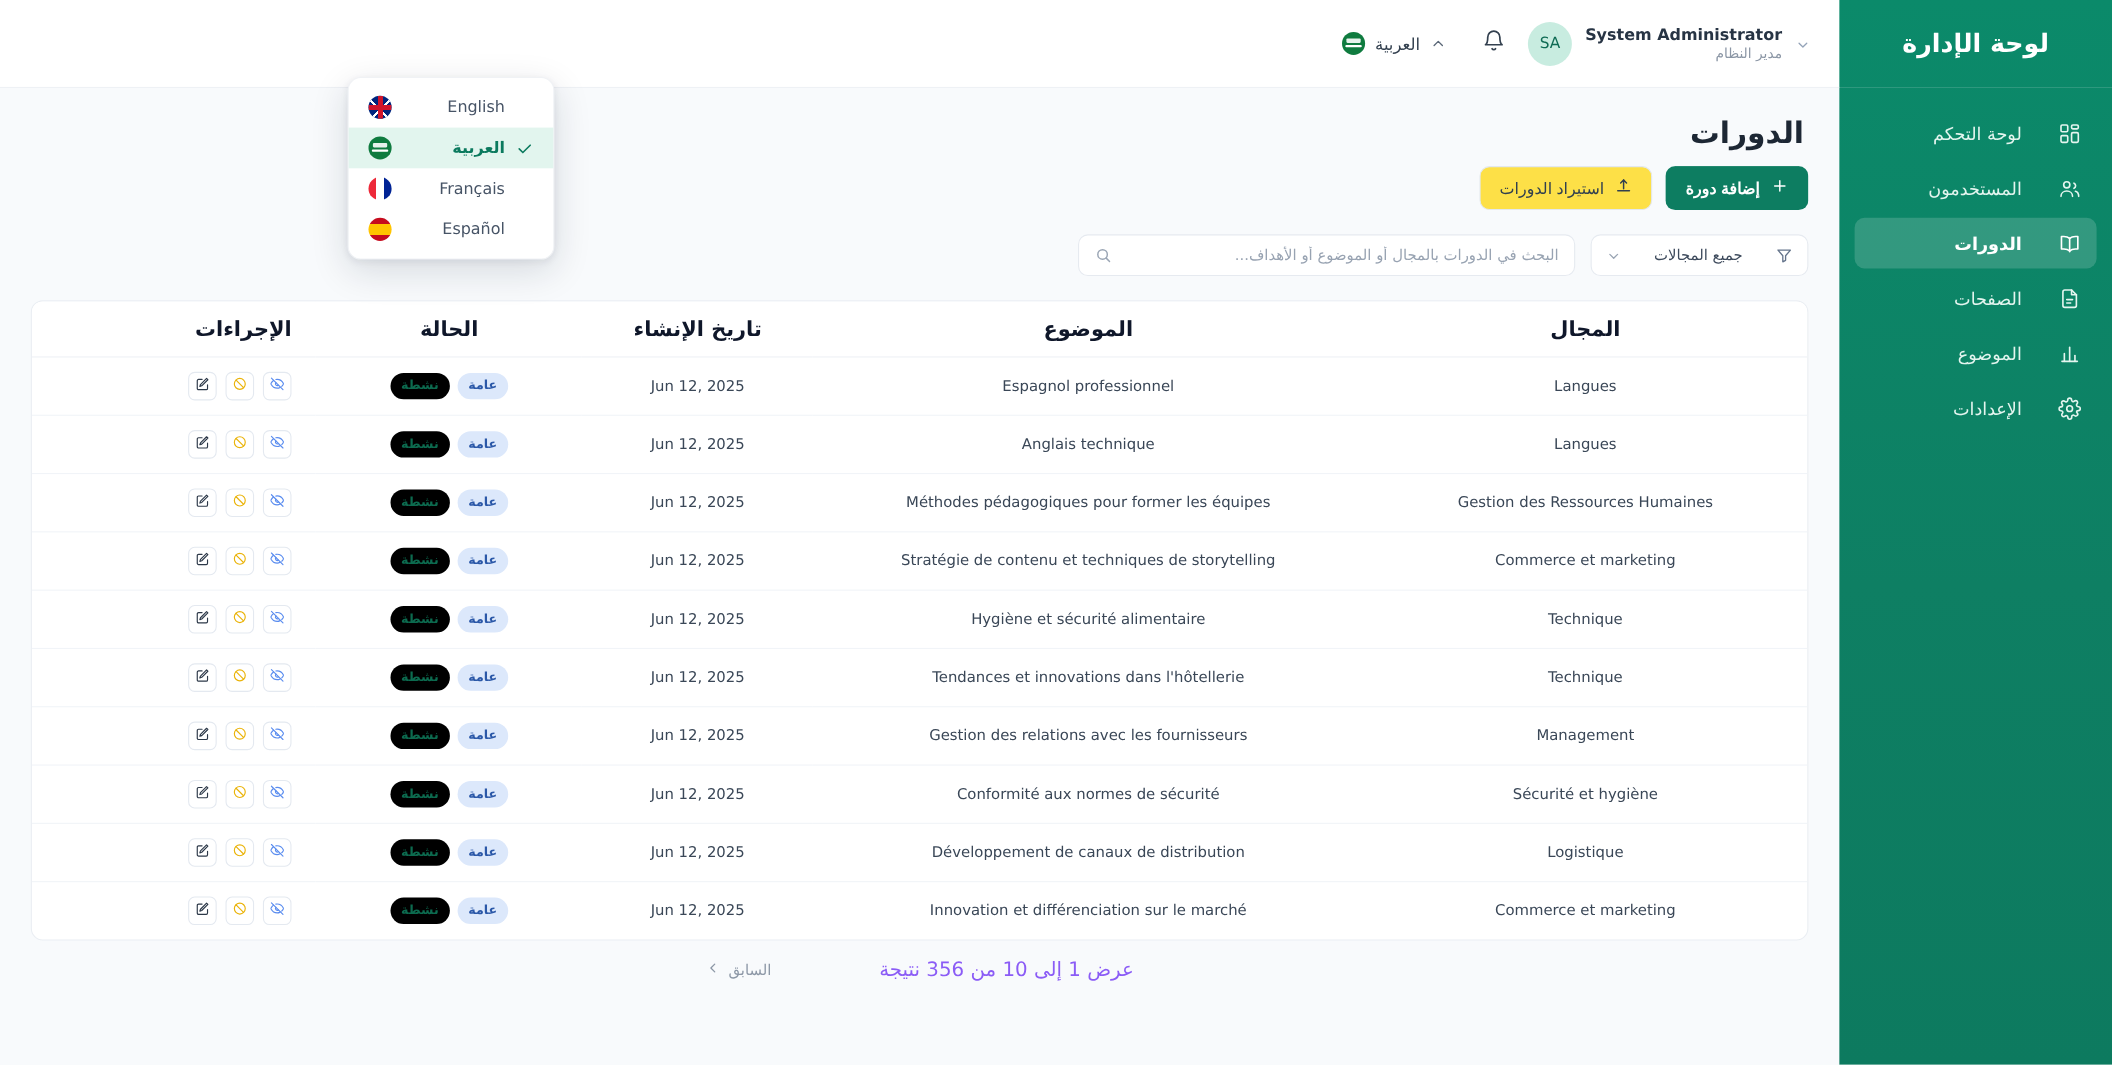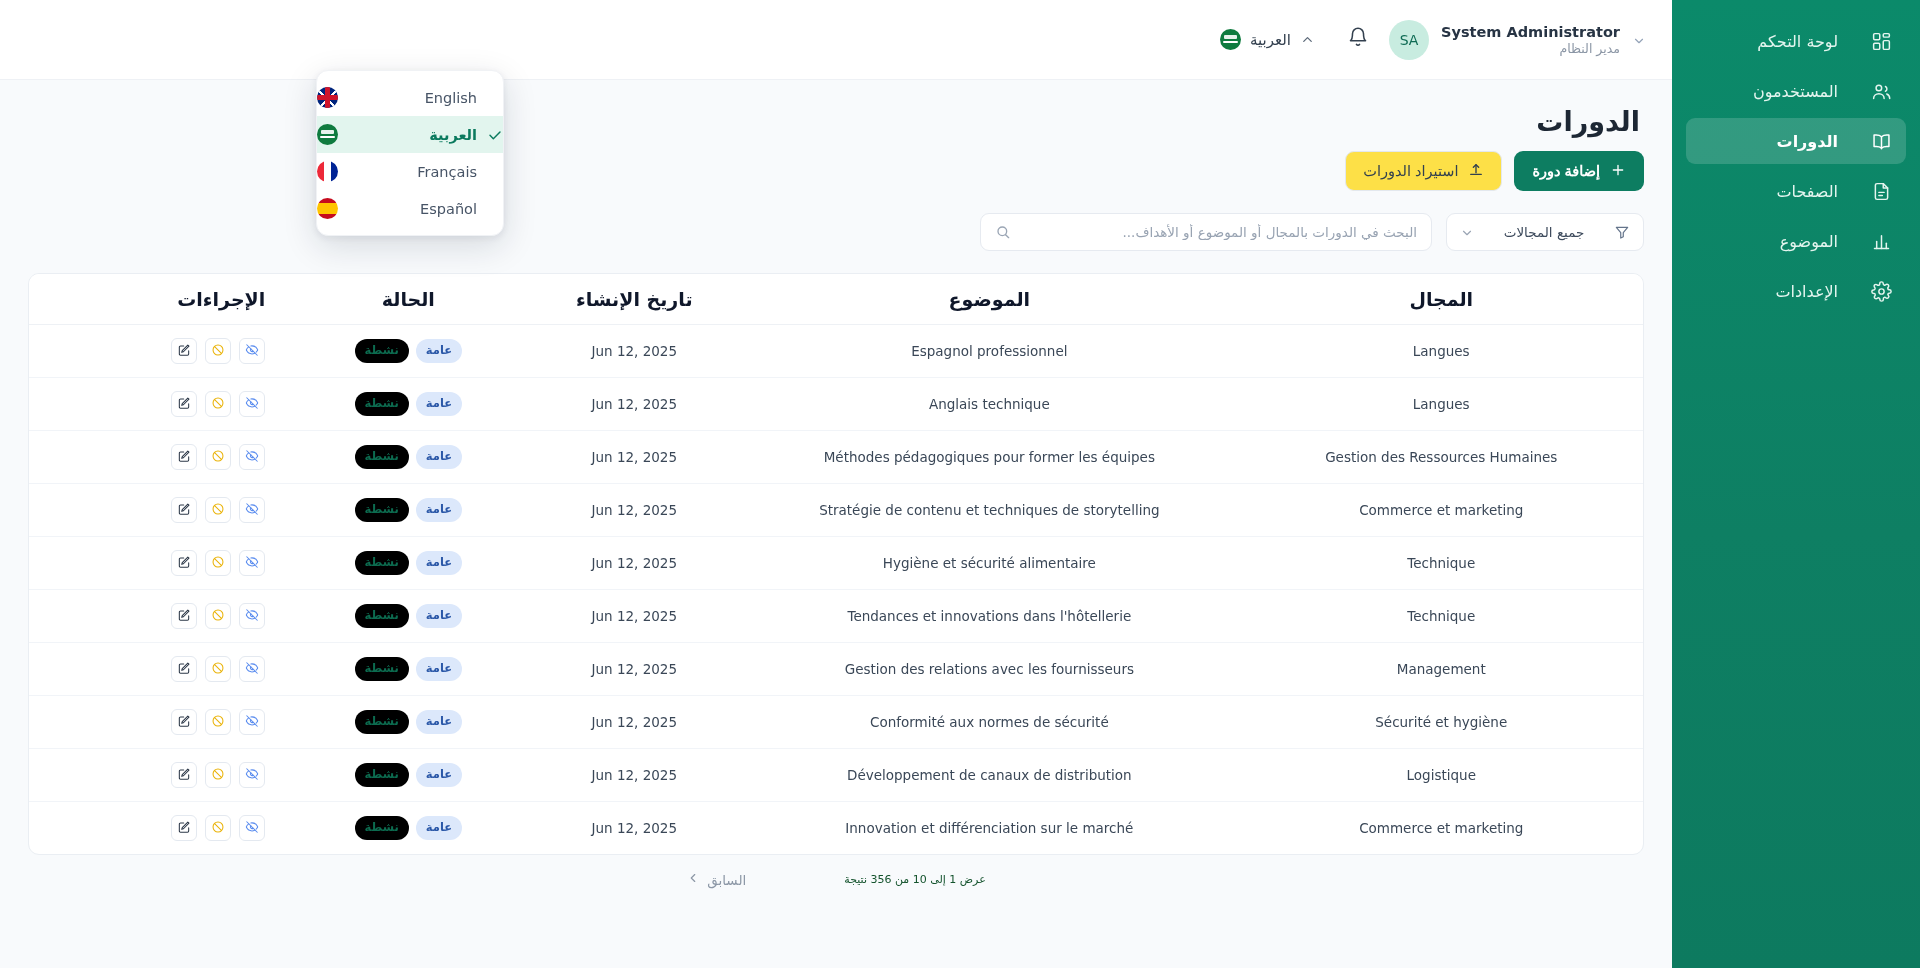--- a/index.html
+++ b/index.html
@@ -99,21 +99,21 @@
   .lang-menu {
     position: absolute; top: 70px; left: 316px;
     width: 188px; background: #ffffff;
     border-radius: 12px;
     box-shadow: 0 10px 34px rgba(15,30,50,0.14), 0 2px 7px rgba(15,30,50,0.07);
     padding: 8px 0; z-index: 40;
     border: 1px solid #f0f2f5;
   }
   .lang-item {
     height: 37px; display: flex; align-items: center;
-    padding: 0 0; gap: 10px; cursor: pointer; font-size: 14.5px; color: #475466;
+    padding: 0 18px; gap: 10px; cursor: pointer; font-size: 14.5px; color: #475466;
   }
   .lang-item .li-label { flex: 1; text-align: right; }
   .lang-item.selected { background: #e2f5ee; color: #0b7a5e; font-weight: 600; }
   .check-mark { width: 16px; height: 16px; color: #0b7a5e; flex: none; }
   .check-mark svg { width: 16px; height: 16px; stroke: currentColor; fill: none; stroke-width: 2.2; stroke-linecap: round; stroke-linejoin: round; }
   .check-spacer { width: 16px; flex: none; }
 
   
   .main {
     position: absolute; top: 80px; right: 248px; left: 0; bottom: 0;
@@ -199,28 +199,31 @@
   .act-btn svg { width: 14px; height: 14px; fill: none; stroke-width: 1.8; stroke-linecap: round; stroke-linejoin: round; }
   .act-hide svg { stroke: #5b8def; }
   .act-block svg { stroke: #eab308; }
   .act-edit svg { stroke: #2c3848; }
 
   
   .pagination {
     margin-top: 16px; display: flex; align-items: center;
     justify-content: center; gap: 98px;
   }
-  .page-info { font-size: 11px; color: #14532d; }
+  .page-info { font-size: 18px; color: #8b5cf6; }
   .page-prev { display: flex; align-items: center; gap: 7px; font-size: 13.5px; color: #8c97a6; cursor: pointer; }
   .page-prev svg { width: 14px; height: 14px; stroke: currentColor; fill: none; stroke-width: 2; stroke-linecap: round; stroke-linejoin: round; }
 </style>
 </head>
 <body>
 
 <aside class="sidebar">
+  <div class="sidebar-header">
+    <div class="sidebar-title">لوحة الإدارة</div>
+  </div>
   <nav class="sidebar-nav">
 
     <div class="nav-item">
       <span class="nav-icon">
         <svg viewBox="0 0 24 24">
             <rect x="3" y="3" width="7" height="7" rx="1.3"></rect>
             <rect x="14" y="3" width="7" height="4" rx="1.3"></rect>
             <rect x="14" y="11" width="7" height="10" rx="1.3"></rect>
             <rect x="3" y="14" width="7" height="7" rx="1.3"></rect>
           </svg>

